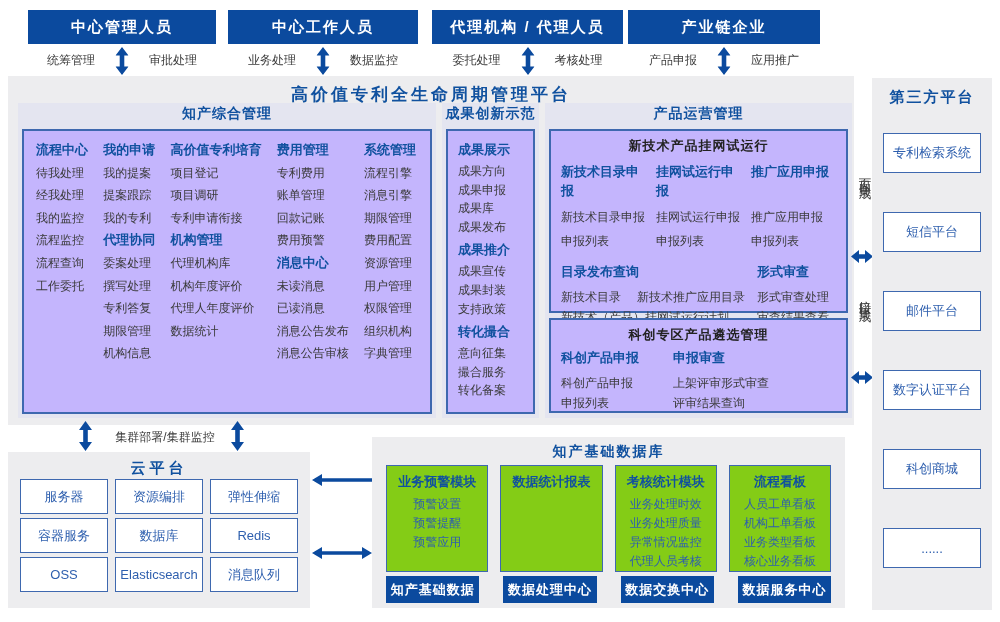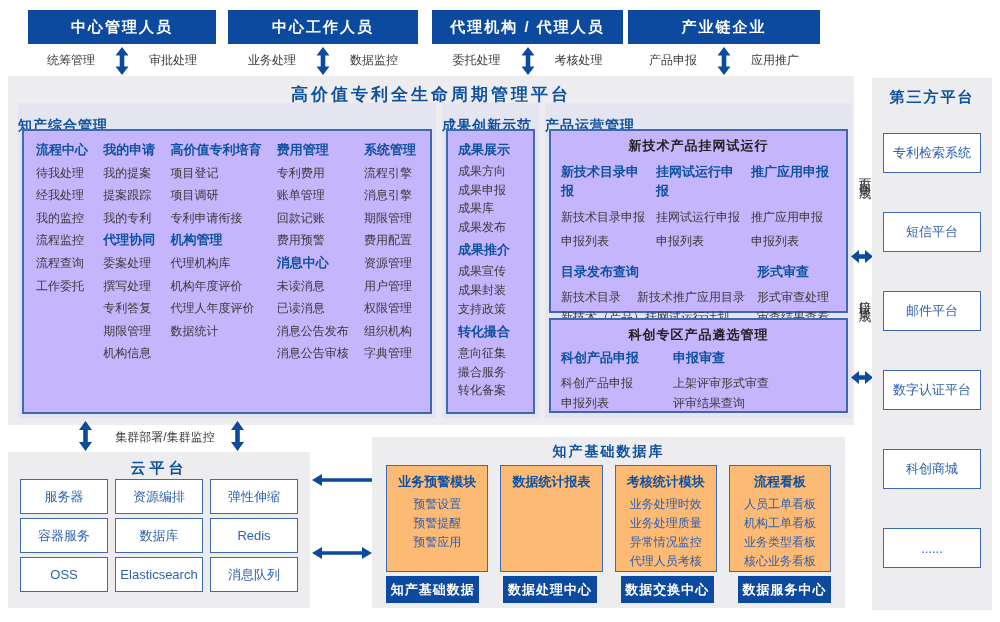--- a/index.html
+++ b/index.html
@@ -25,21 +25,21 @@
   svg.arr path{fill:var(--primary-blue)}
 
   
   .platform{position:absolute;left:8px;top:76px;width:846px;height:349px;background:var(--panel-gray)}
   .platform-title{text-align:center;padding-top:7px;font-size:17px;font-weight:bold;color:var(--header-text-blue);letter-spacing:3px}
 
   .sect{position:absolute;top:27px;bottom:7px;background:var(--panel-lavender)}
   .sect-ip{left:10px;width:418px}
   .sect-ach{left:434px;width:97px}
   .sect-po{left:537px;width:307px}
-  .sect-title{margin-top:14px;font-size:14px;font-weight:bold;color:var(--header-text-blue);letter-spacing:1px;white-space:nowrap}
+  .sect-title{text-align:center;margin-top:2px;font-size:14px;font-weight:bold;color:var(--header-text-blue);letter-spacing:1px;white-space:nowrap}
   .sect-box{position:absolute;left:4px;right:4px;background:#c4b5fd;border:2px solid var(--border-blue)}
 
   .ip-box{top:26px;bottom:4px;display:flex;justify-content:space-between;padding:8px 14px 0 12px}
   .grp-h{font-size:13px;font-weight:bold;color:var(--header-text-blue);line-height:22.6px;white-space:nowrap}
   .itm{font-size:12px;color:var(--ink);line-height:22.6px;white-space:nowrap}
 
   .ach-box{top:26px;bottom:4px;padding:5px 0 0 10px}
   .sm-h{font-size:13px;font-weight:bold;color:var(--header-text-blue);line-height:24px;margin-top:2px;white-space:nowrap}
   .sm-itm{font-size:12px;color:var(--ink);line-height:18.6px;white-space:nowrap}
 
@@ -83,21 +83,21 @@
     display:flex;align-items:center;justify-content:center;font-size:13px;color:var(--item-blue);white-space:nowrap}
 
   
   .pos-cd1{position:absolute;left:312px;top:474px}
   .pos-cd2{position:absolute;left:312px;top:547px}
 
   
   .db{position:absolute;left:372px;top:437px;width:473px;height:171px;background:var(--panel-gray)}
   .db-title{text-align:center;padding-top:6px;font-size:14px;font-weight:bold;color:var(--header-text-blue);letter-spacing:2px}
   .db-mods{position:absolute;left:14px;right:14px;top:28px;height:107px;display:flex;gap:12px}
-  .db-mod{flex:1;background:#fdba74;border:1.5px solid var(--border-blue);text-align:center;padding-top:6px}
+  .db-mod{flex:1;background:#84cc16;border:1.5px solid var(--border-blue);text-align:center;padding-top:6px}
   .db-h{font-size:13px;font-weight:bold;color:var(--header-text-blue);line-height:20px;margin-bottom:3px;white-space:nowrap}
   .db-itm{font-size:12px;color:var(--item-blue);line-height:19px;white-space:nowrap}
   .db-badges{position:absolute;left:14px;right:14px;top:139px;display:flex;gap:24px}
   .db-badge{flex:1;height:27px;background:var(--primary-blue);color:#fff;font-weight:bold;font-size:13px;
     display:flex;align-items:center;justify-content:center;letter-spacing:1px;white-space:nowrap}
 </style>
 </head>
 <body>
 
 <div class="page">

